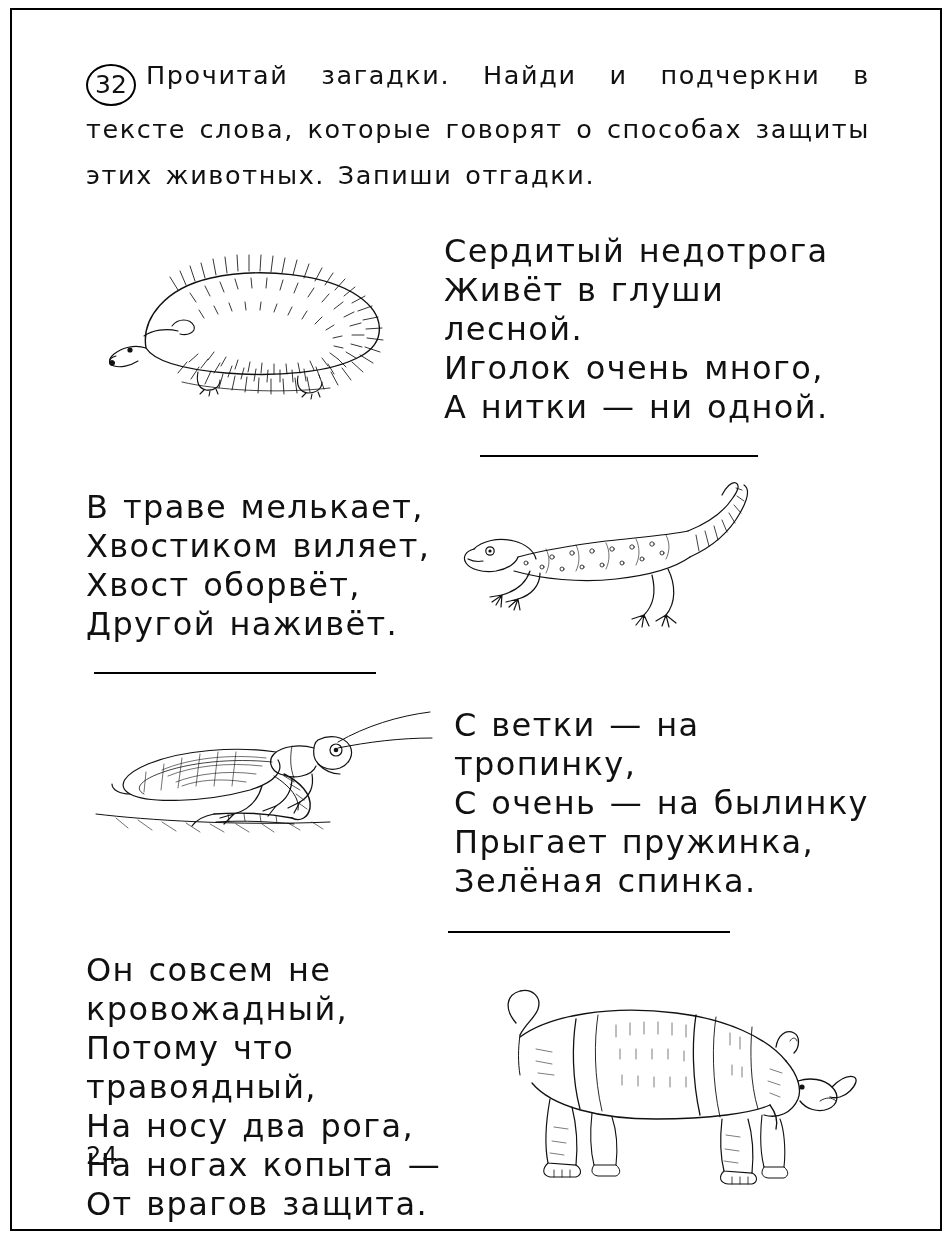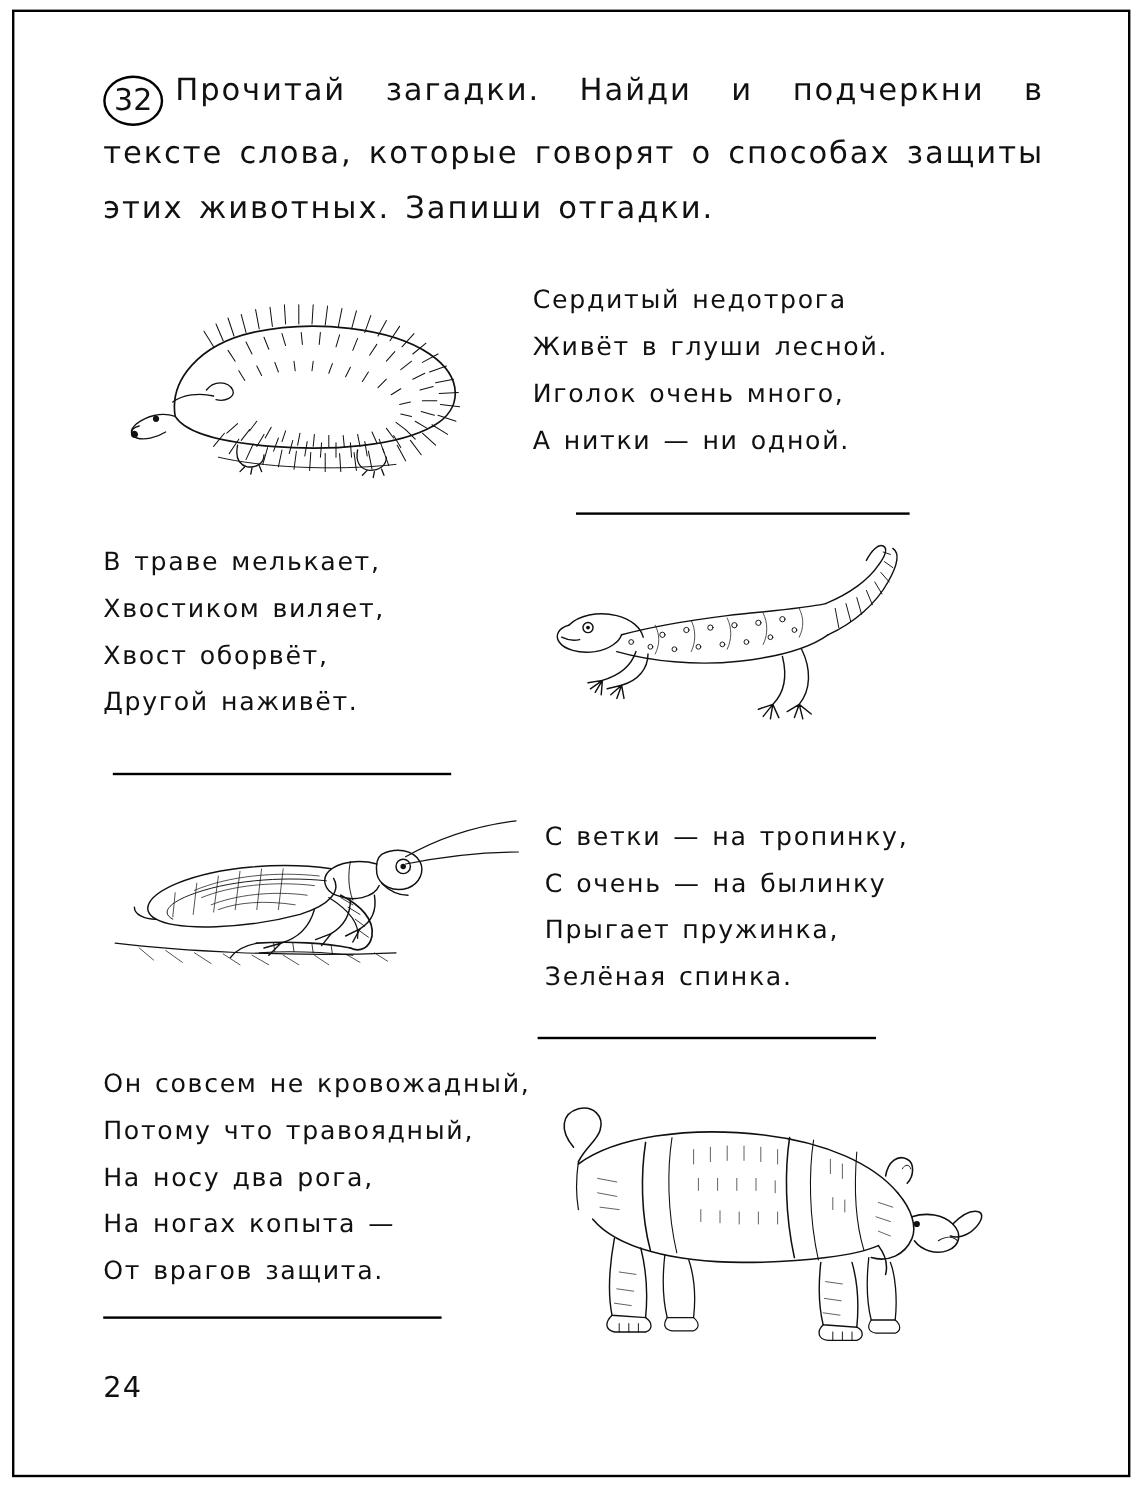--- a/index.html
+++ b/index.html
@@ -60,21 +60,21 @@
     font-size: 25px;
     letter-spacing: 0;
     line-height: 1;
     vertical-align: -9px;
     margin-right: 10px;
     box-sizing: border-box;
   }
 
   
   .poem {
-    font-size: 21px;
+    font-size: 32px;
     line-height: 39px;
     letter-spacing: 1.4px;
     word-spacing: 2px;
     white-space: pre-line;
   }
   .answer-line {
     border-bottom: 2.5px solid #000;
     height: 0;
   }
 
@@ -101,21 +101,21 @@
   }
 
   
   .block2 {
     margin-top: 14px;
     display: flex;
     align-items: flex-start;
   }
   .poem2 {
     flex: 0 0 360px;
-    margin-top: 6px;
+    margin-top: 17px;
   }
   .fig-lizard {
     width: 330px;
     height: 175px;
     margin-left: 10px;
     margin-top: 8px;
   }
   .line2 {
     width: 282px;
     margin-left: 8px;

